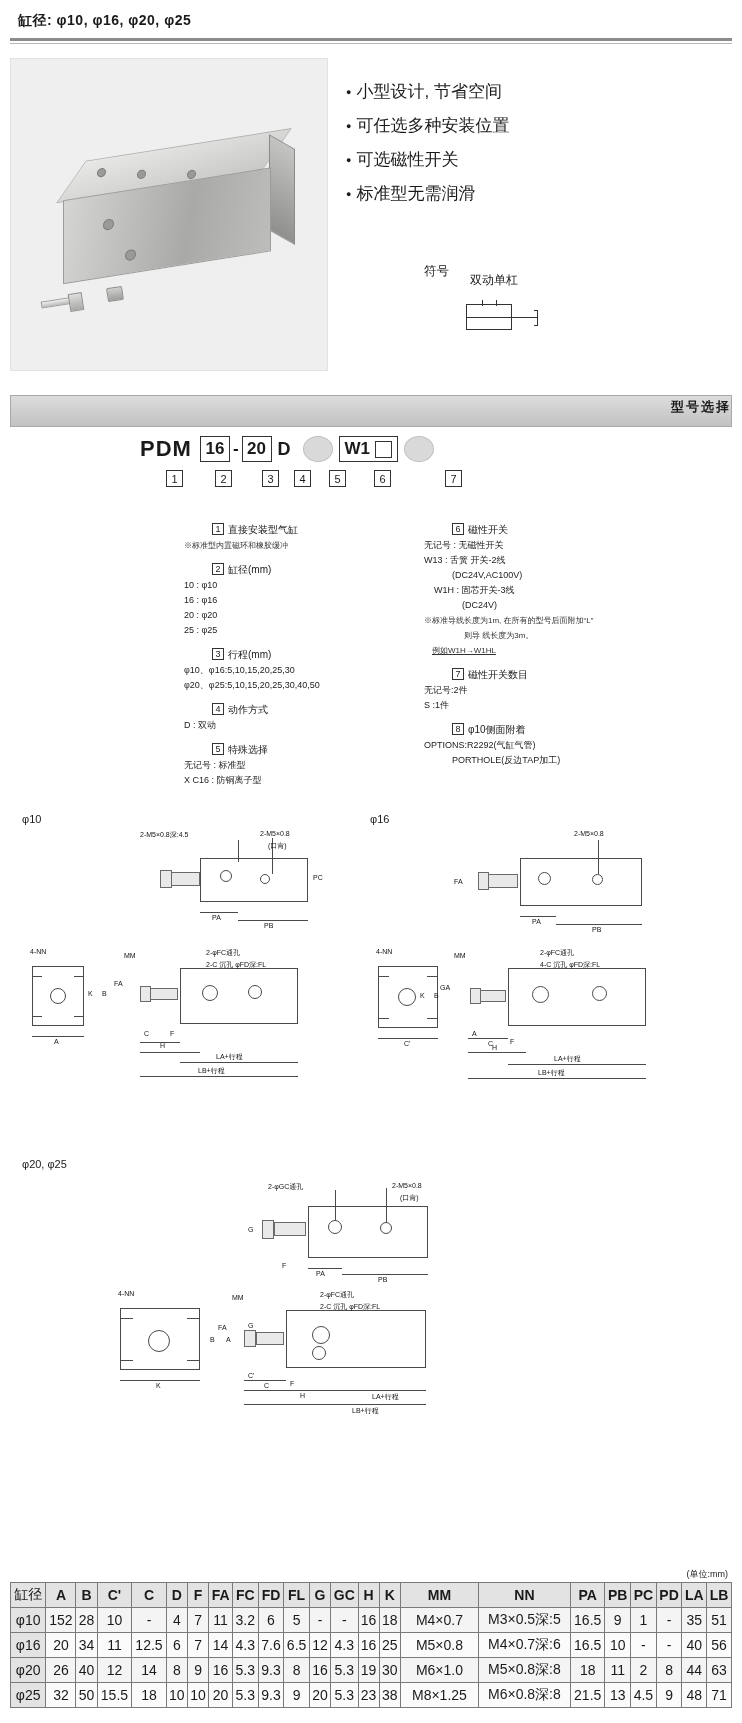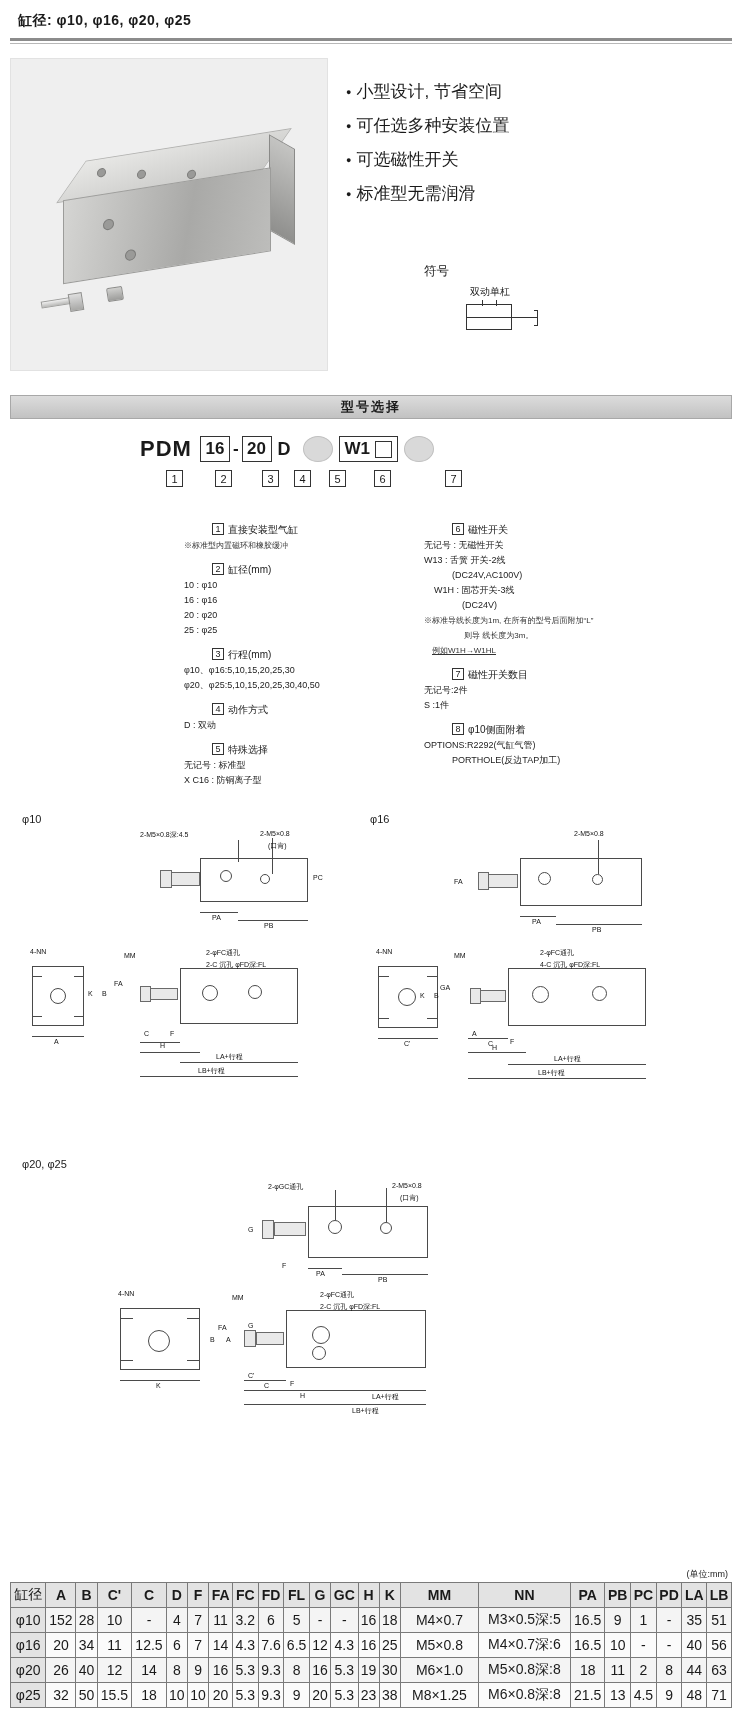--- a/index.html
+++ b/index.html
@@ -72,35 +72,35 @@
 
   
   .bullets { position:absolute; left: 346px; top: 80px; }
   .bullets li {
     list-style: none; margin: 0 12px 11px 0; font-size: 17px;
   }
   .bullets li::before { content:"●"; font-size:9px; margin-right:5px; vertical-align: 2px; }
   .bullets ul { margin:0; padding:0; }
 
   .sym-label { position:absolute; left: 424px; top: 263px; font-size: 12.5px; }
-  .sym-caption { position:absolute; left: 470px; top: 285px; font-size: 10px; }
+  .sym-caption { position:absolute; left: 470px; top: 272px; font-size: 12px; }
   .sym-box { position:absolute; left: 466px; top: 300px; width: 72px; height: 34px; }
   .sym-box .rect { position:absolute; left: 0; top: 4px; width: 46px; height: 26px; border:1px solid #333; }
   .sym-box .rect:after{ content:""; position:absolute; left:0; top:12px; width:46px; height:1px; background:#333;}
   .sym-box .ln { position:absolute; left: 46px; top: 17px; width: 26px; height: 1px; background:#333; }
   .sym-box .ln2 { position:absolute; left: 16px; top: 0px; width: 1px; height: 6px; background:#333; }
   .sym-box .ln3 { position:absolute; left: 30px; top: 0px; width: 1px; height: 6px; background:#333; }
   .sym-box .cap { position:absolute; left: 68px; top: 10px; width: 4px; height: 16px; border:1px solid #333; border-left:none;}
 
   
   .banner {
-    position:absolute; left: 10px; top: 395px; width: 722px; height: 24px;
+    position:absolute; left: 10px; top: 395px; width: 722px; height: 32px;
     background: linear-gradient(180deg,#dcdcdc,#c2c2c2);
     border: 1px solid #a8a8a8;
-    text-align:center; line-height: 22px; font-size: 13px; font-weight: bold;
+    text-align:right; line-height: 22px; font-size: 13px; font-weight: bold;
     letter-spacing: 2px;
   }
 
   
   .code-row { position:absolute; left: 140px; top: 436px; display:flex; align-items:center; }
   .code-row .pdm { font-size: 22px; font-weight: bold; letter-spacing:1px; margin-right: 8px;}
   .code-cell {
     border: 1px solid #333; min-width: 30px; height: 26px;
     display:flex; align-items:center; justify-content:center;
     font-size: 17px; font-weight:bold; background:#fff; padding: 0 4px;

